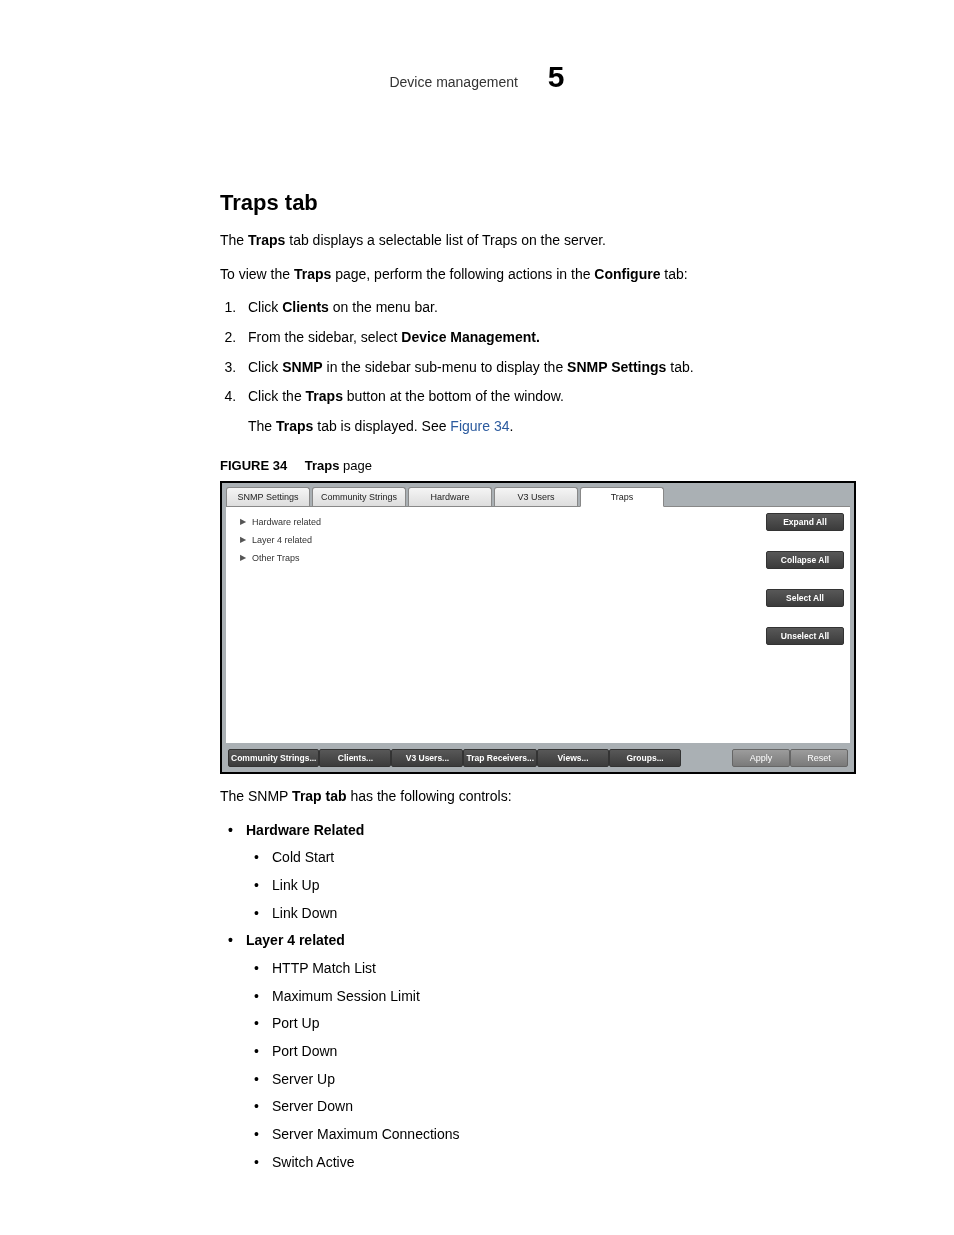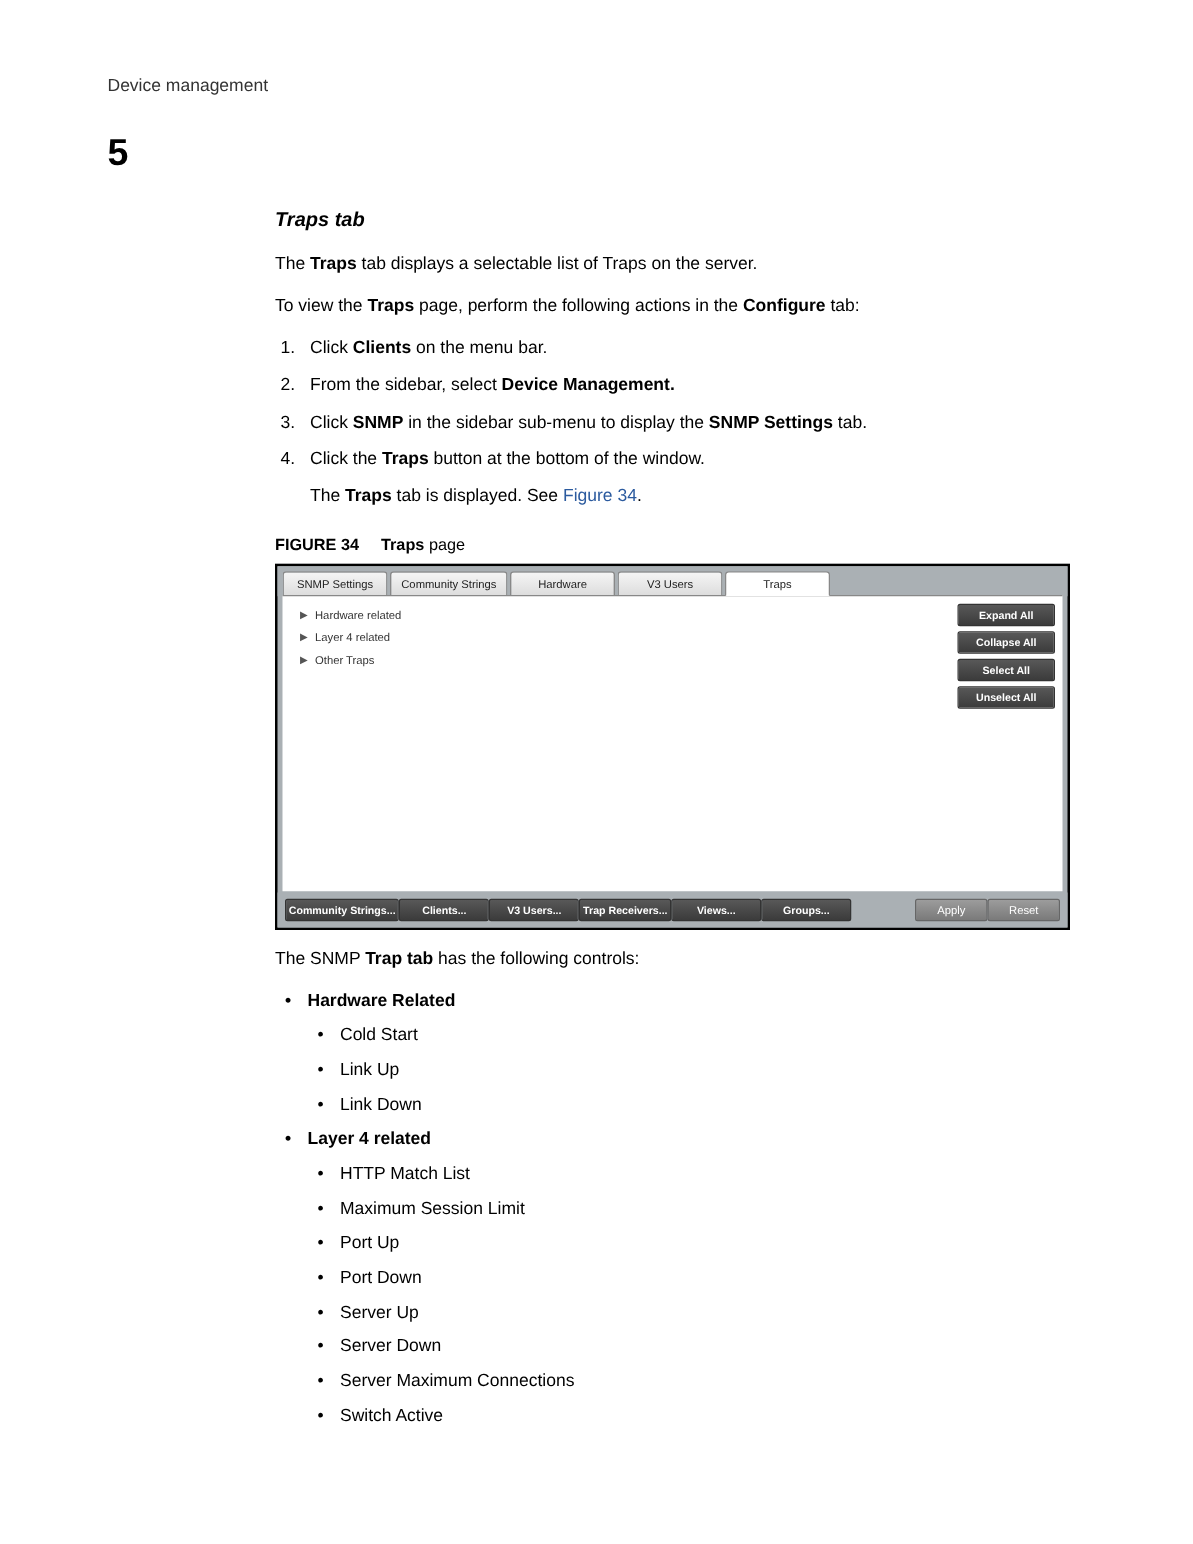--- a/index.html
+++ b/index.html
@@ -11,41 +11,39 @@
   }
   .page {
     width: 954px;
     min-height: 1235px;
     box-sizing: border-box;
     padding: 60px 86px 60px 86px;
     position: relative;
   }
   .running-head {
     display: flex;
-    justify-content: flex-start;
+    justify-content: center;
     align-items: baseline;
     gap: 30px;
-    margin-bottom: 28px;
-    flex-direction: column;
+    margin-bottom: 96px;
   }
   .running-head .rh-text {
     font-size: 14px;
     color: #333;
   }
   .running-head .rh-num {
     font-size: 30px;
     font-weight: 600;
     color: #000;
   }
   .content {
     margin-left: 134px;
   }
   h2.section {
-    font-style: italic;
-    font-size: 16px;
+    font-size: 22px;
     font-weight: 700;
     margin: 0 0 14px 0;
   }
   .para {
     font-size: 14px;
     line-height: 1.55;
     margin: 0 0 12px 0;
   }
   .para strong {
     font-weight: 700;
@@ -133,21 +131,21 @@
   .tree-caret {
     font-size: 8px;
     color: #555;
     width: 8px;
   }
   .side-btns {
     width: 78px;
     padding: 6px 6px 0 0;
     display: flex;
     flex-direction: column;
-    gap: 4px;
+    gap: 20px;
   }
   .dark-btn {
     font-size: 8.5px;
     font-weight: 700;
     text-align: center;
     color: #fff;
     background: linear-gradient(#585858,#3b3b3b);
     border: 1px solid #333;
     border-radius: 2px;
     padding: 3px 2px;

